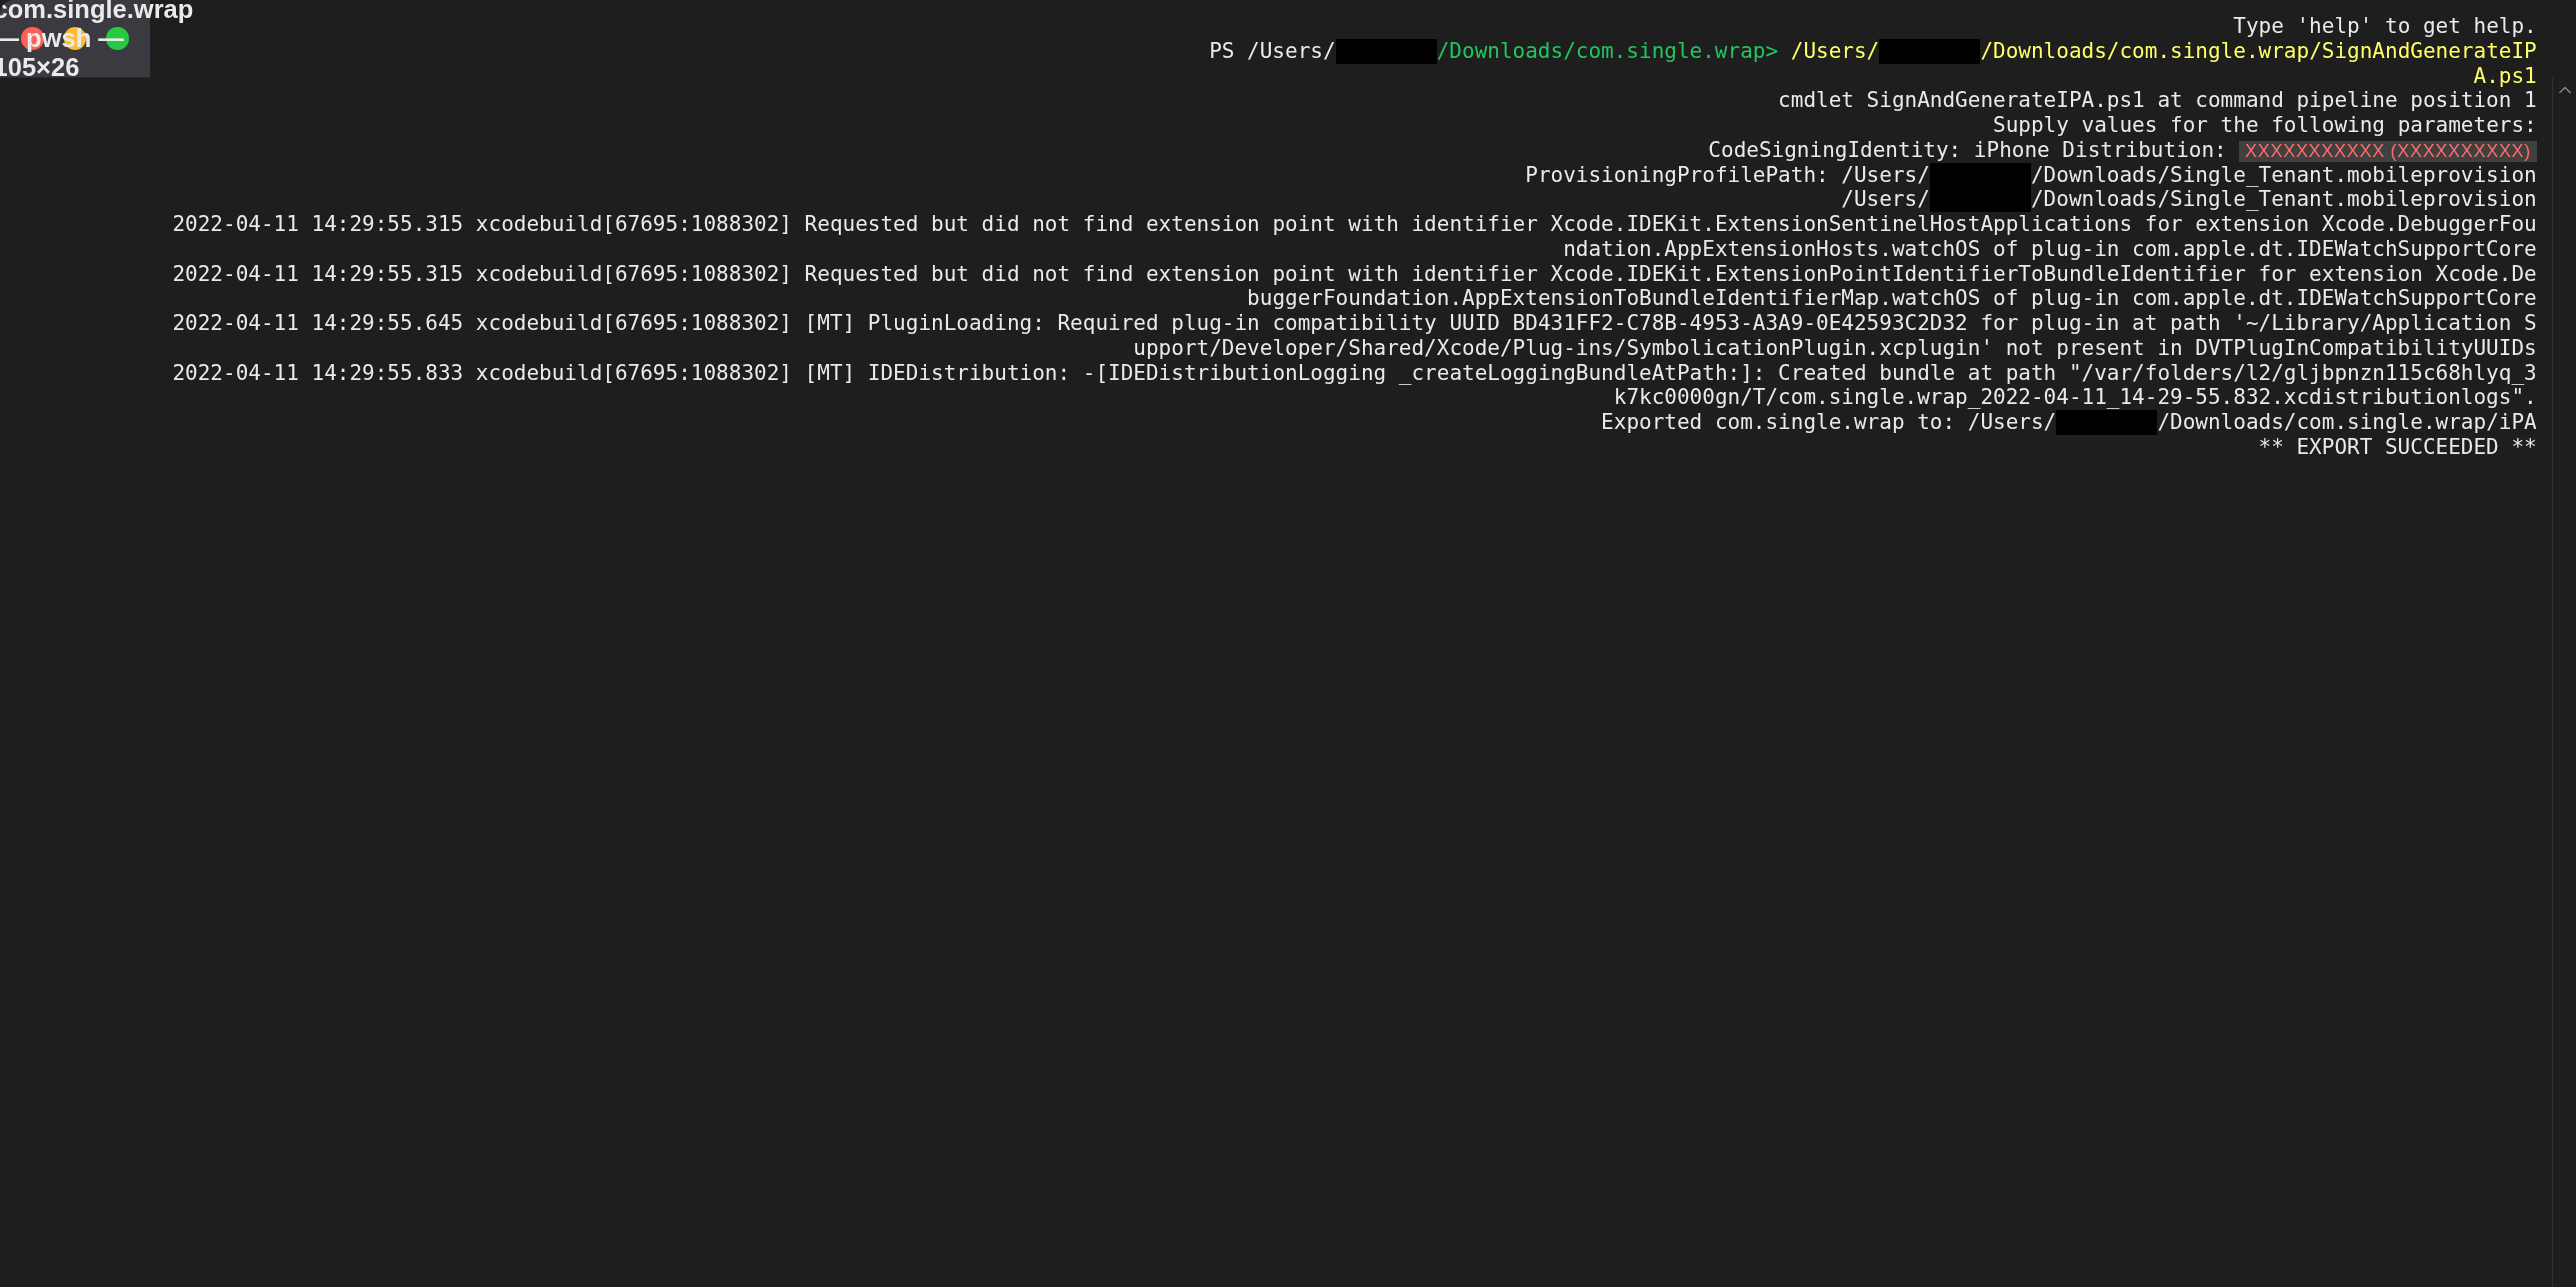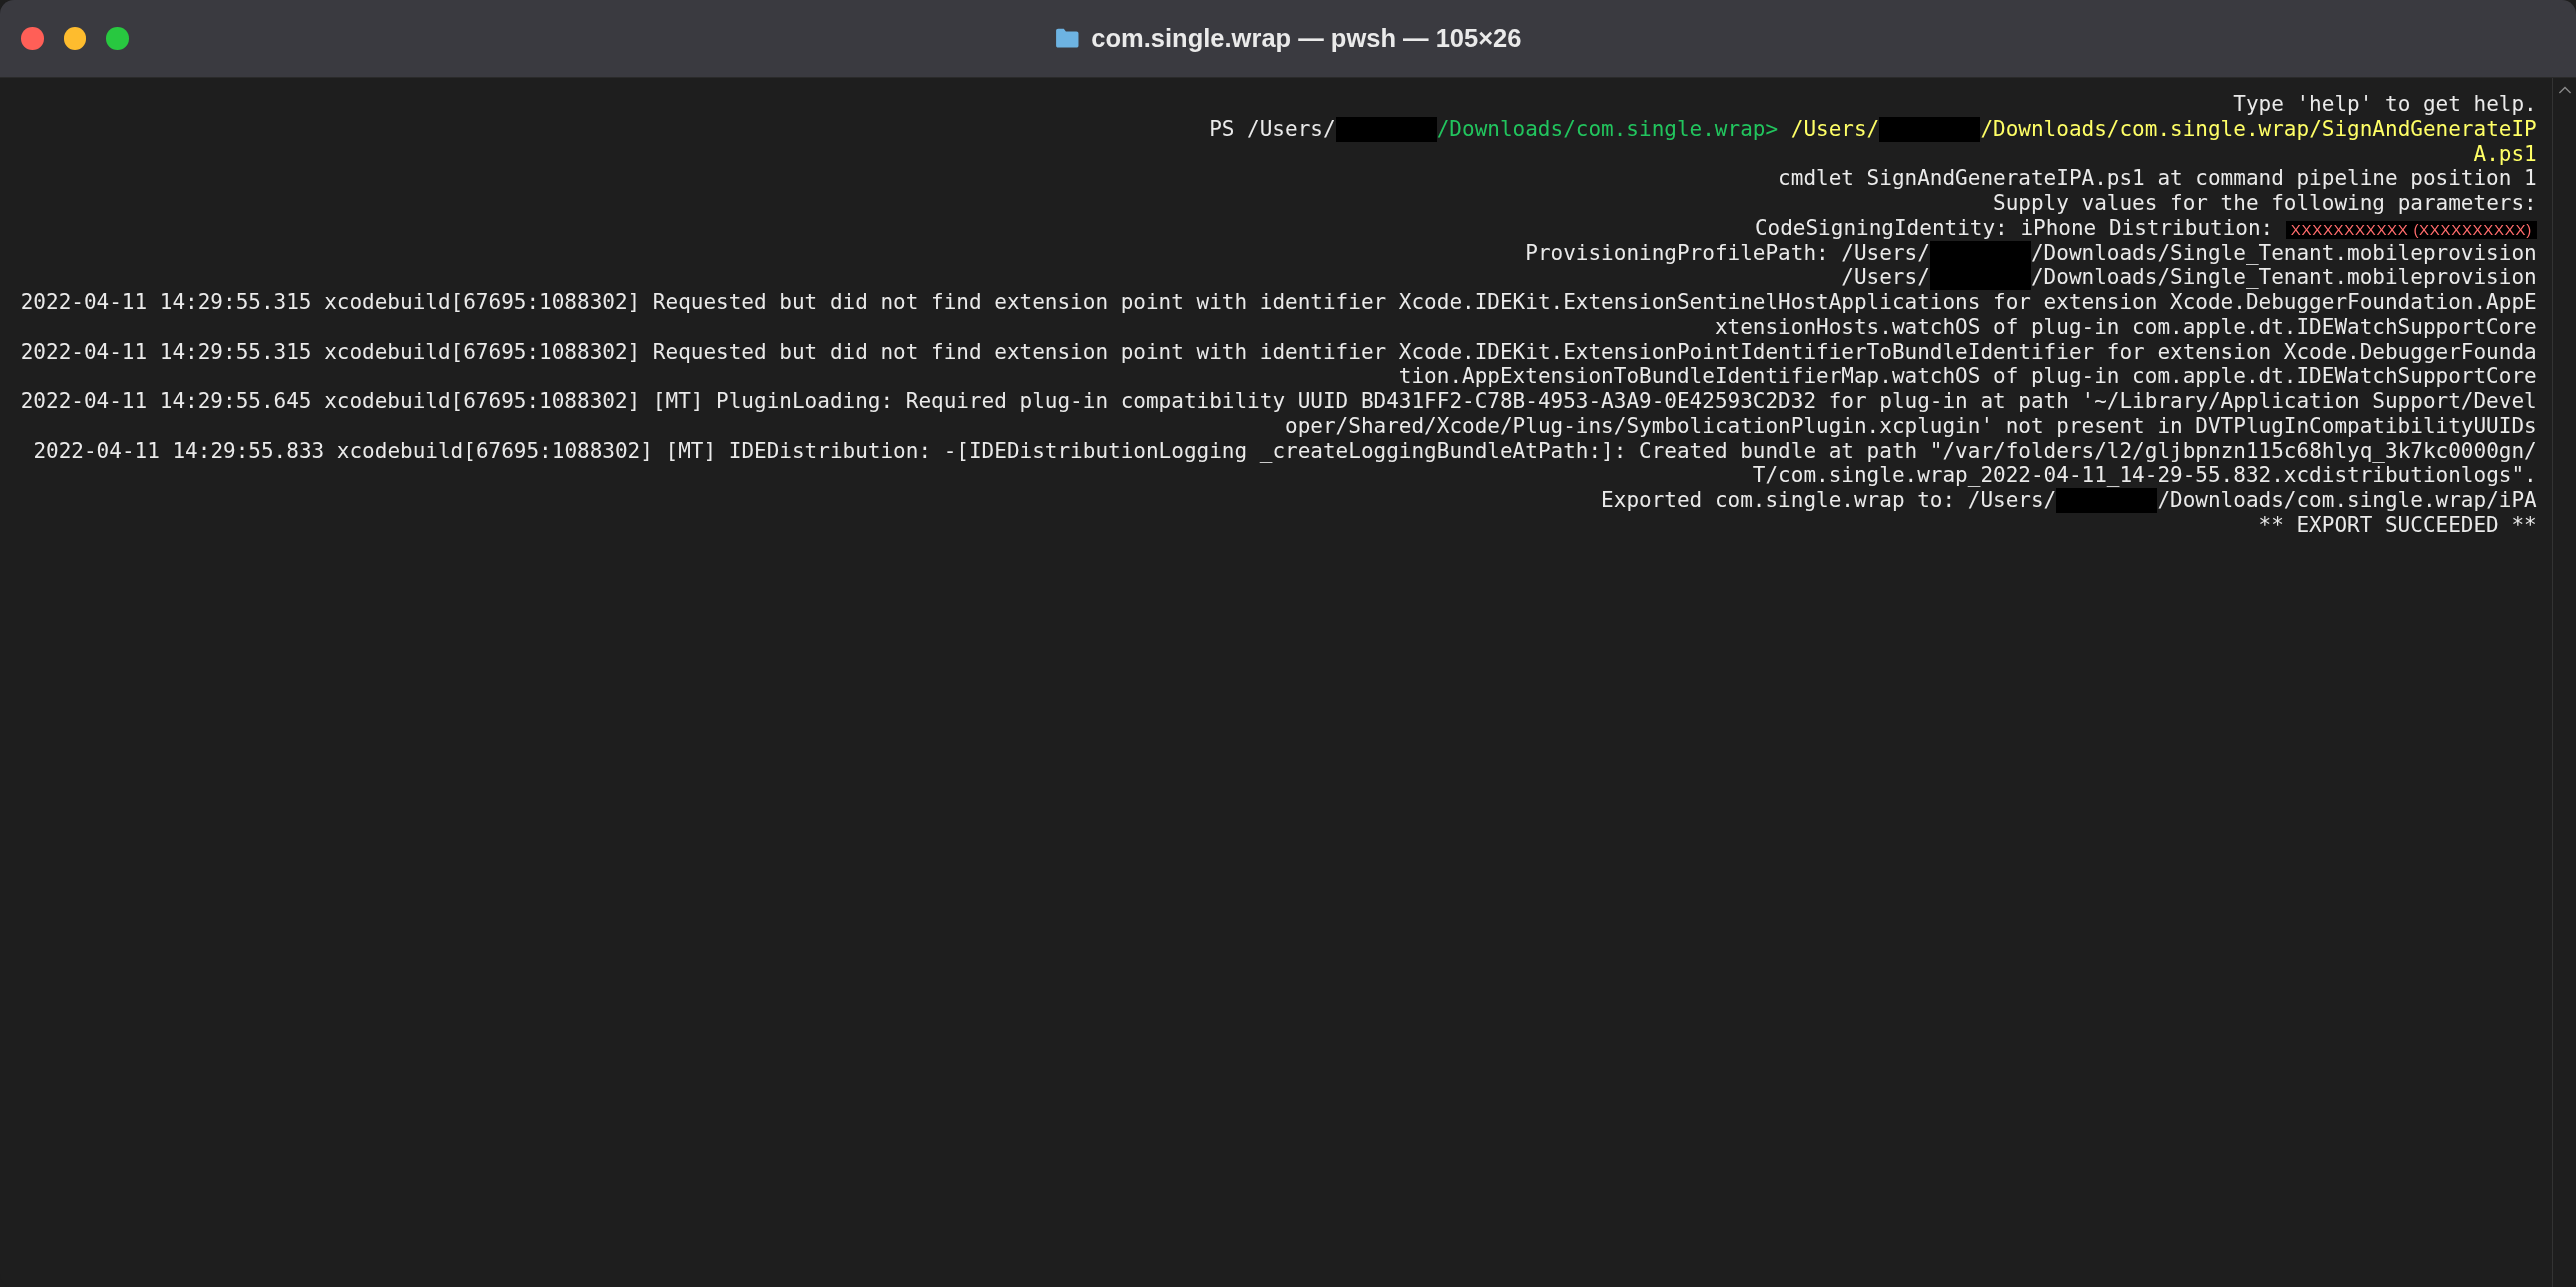--- a/index.html
+++ b/index.html
@@ -12,21 +12,21 @@
       font-family: "SF Mono", "Menlo", "Monaco", "Consolas", monospace;
       font-size: 21px;
       color: #eaeaea;
       overflow: hidden;
     }
     .window {
       width: 2576px;
       height: 1288px;
       background: #1e1e1e;
       display: flex;
-      flex-direction: column;
+      flex-direction: row;
       border-radius: 14px;
       overflow: hidden;
     }
     .title-bar {
       height: 78px;
       background: #3a3a40;
       display: flex;
       align-items: center;
       padding: 0 21px;
       border-bottom: 1.4px solid #2a2a2a;
@@ -91,25 +91,25 @@
     }
     .prompt-bracket { color: #eaeaea; margin-top: 19px; }
     .prompt-path { color: #22c55e; }
     .cmd-yellow { color: #ffff66; }
     .redacted-black {
       background: #000;
       color: #000;
       display: inline-block;
     }
     .redacted-white {
-      background: #000000;
+      background: #404040;
       color: #ff6b6b;
       display: inline-block;
       font-family: -apple-system, "Helvetica Neue", sans-serif;
-      font-size: 15px;
+      font-size: 18px;
       letter-spacing: 0.7px;
     }
     .line { display: block; }
   </style>
 </head>
 <body>
 
 <div class="window">
   <div class="title-bar">
     <div class="traffic-lights">

